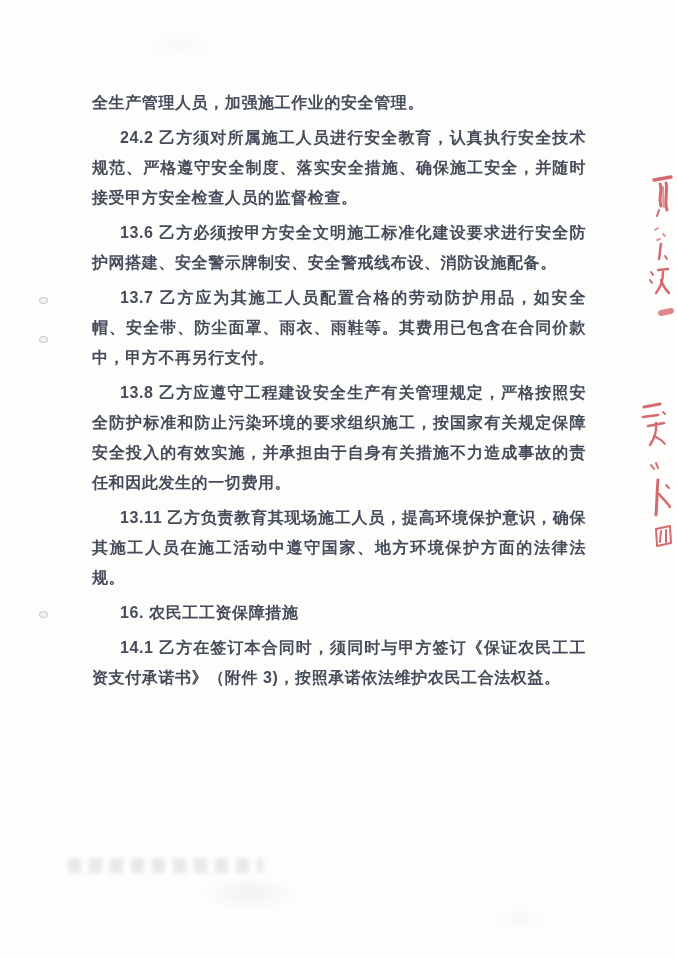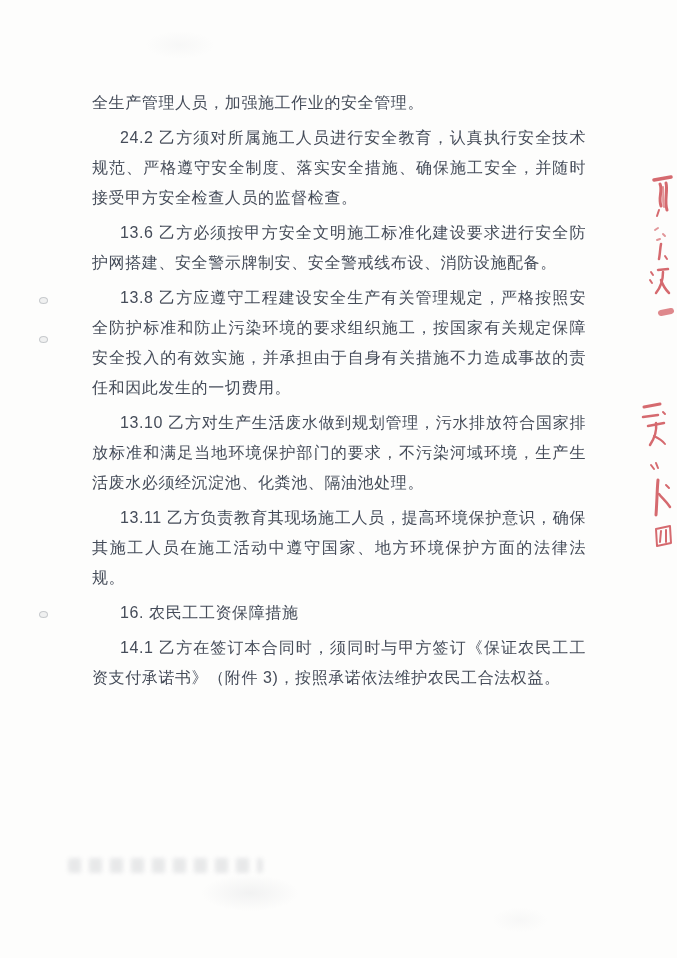--- a/index.html
+++ b/index.html
@@ -12,20 +12,21 @@
     width: 677px;
     height: 958px;
     margin: 0 auto;
     background: #fdfdfc;
     overflow: hidden;
     font-family: "Liberation Sans", sans-serif;
     background-image:
       radial-gradient(70px 26px at 250px 893px, rgba(140,145,155,0.10), transparent 70%),
       radial-gradient(50px 20px at 180px 45px, rgba(140,145,155,0.05), transparent 70%),
       radial-gradient(40px 18px at 520px 920px, rgba(140,145,155,0.05), transparent 70%);
+    font-weight: bold;
   }
   .text-block {
     position: absolute;
     left: 92px;
     top: 88px;
     width: 494px;
     color: var(--text-color, #454c59);
     font-size: 16px;
     line-height: 30px;
     letter-spacing: 0.6px;
@@ -79,22 +80,22 @@
 </style>
 </head>
 <body>
 
 <div class="page">
 
   <div class="text-block" id="text-block">
       <p class="para">全生产管理人员，加强施工作业的安全管理。</p>
       <p class="para indent">24.2 乙方须对所属施工人员进行安全教育，认真执行安全技术规范、严格遵守安全制度、落实安全措施、确保施工安全，并随时接受甲方安全检查人员的监督检查。</p>
       <p class="para indent">13.6 乙方必须按甲方安全文明施工标准化建设要求进行安全防护网搭建、安全警示牌制安、安全警戒线布设、消防设施配备。</p>
+      <p class="para indent">13.7 乙方应为其施工人员配置合格的劳动防护用品，如安全帽、安全带、防尘面罩、雨衣、雨鞋等。其费用已包含在合同价款中，甲方不再另行支付。</p>
       <p class="para indent">13.8 乙方应遵守工程建设安全生产有关管理规定，严格按照安全防护标准和防止污染环境的要求组织施工，按国家有关规定保障安全投入的有效实施，并承担由于自身有关措施不力造成事故的责任和因此发生的一切费用。</p>
-      <p class="para indent">13.10 乙方对生产生活废水做到规划管理，污水排放符合国家排放标准和满足当地环境保护部门的要求，不污染河域环境，生产生活废水必须经沉淀池、化粪池、隔油池处理。</p>
       <p class="para indent">13.11 乙方负责教育其现场施工人员，提高环境保护意识，确保其施工人员在施工活动中遵守国家、地方环境保护方面的法律法规。</p>
       <p class="para indent">16. 农民工工资保障措施</p>
       <p class="para indent">14.1 乙方在签订本合同时，须同时与甲方签订《保证农民工工资支付承诺书》（附件 3)，按照承诺依法维护农民工合法权益。</p>
     </div>
 
   <svg class="seal-svg" viewBox="0 0 47 410" aria-hidden="true">
     <g opacity="0.85">
 
       <path d="M24,20 L41,17" stroke-width="3.5"></path>
       <path d="M30,24 C33,30 28,38 31,46" stroke-width="3"></path>

